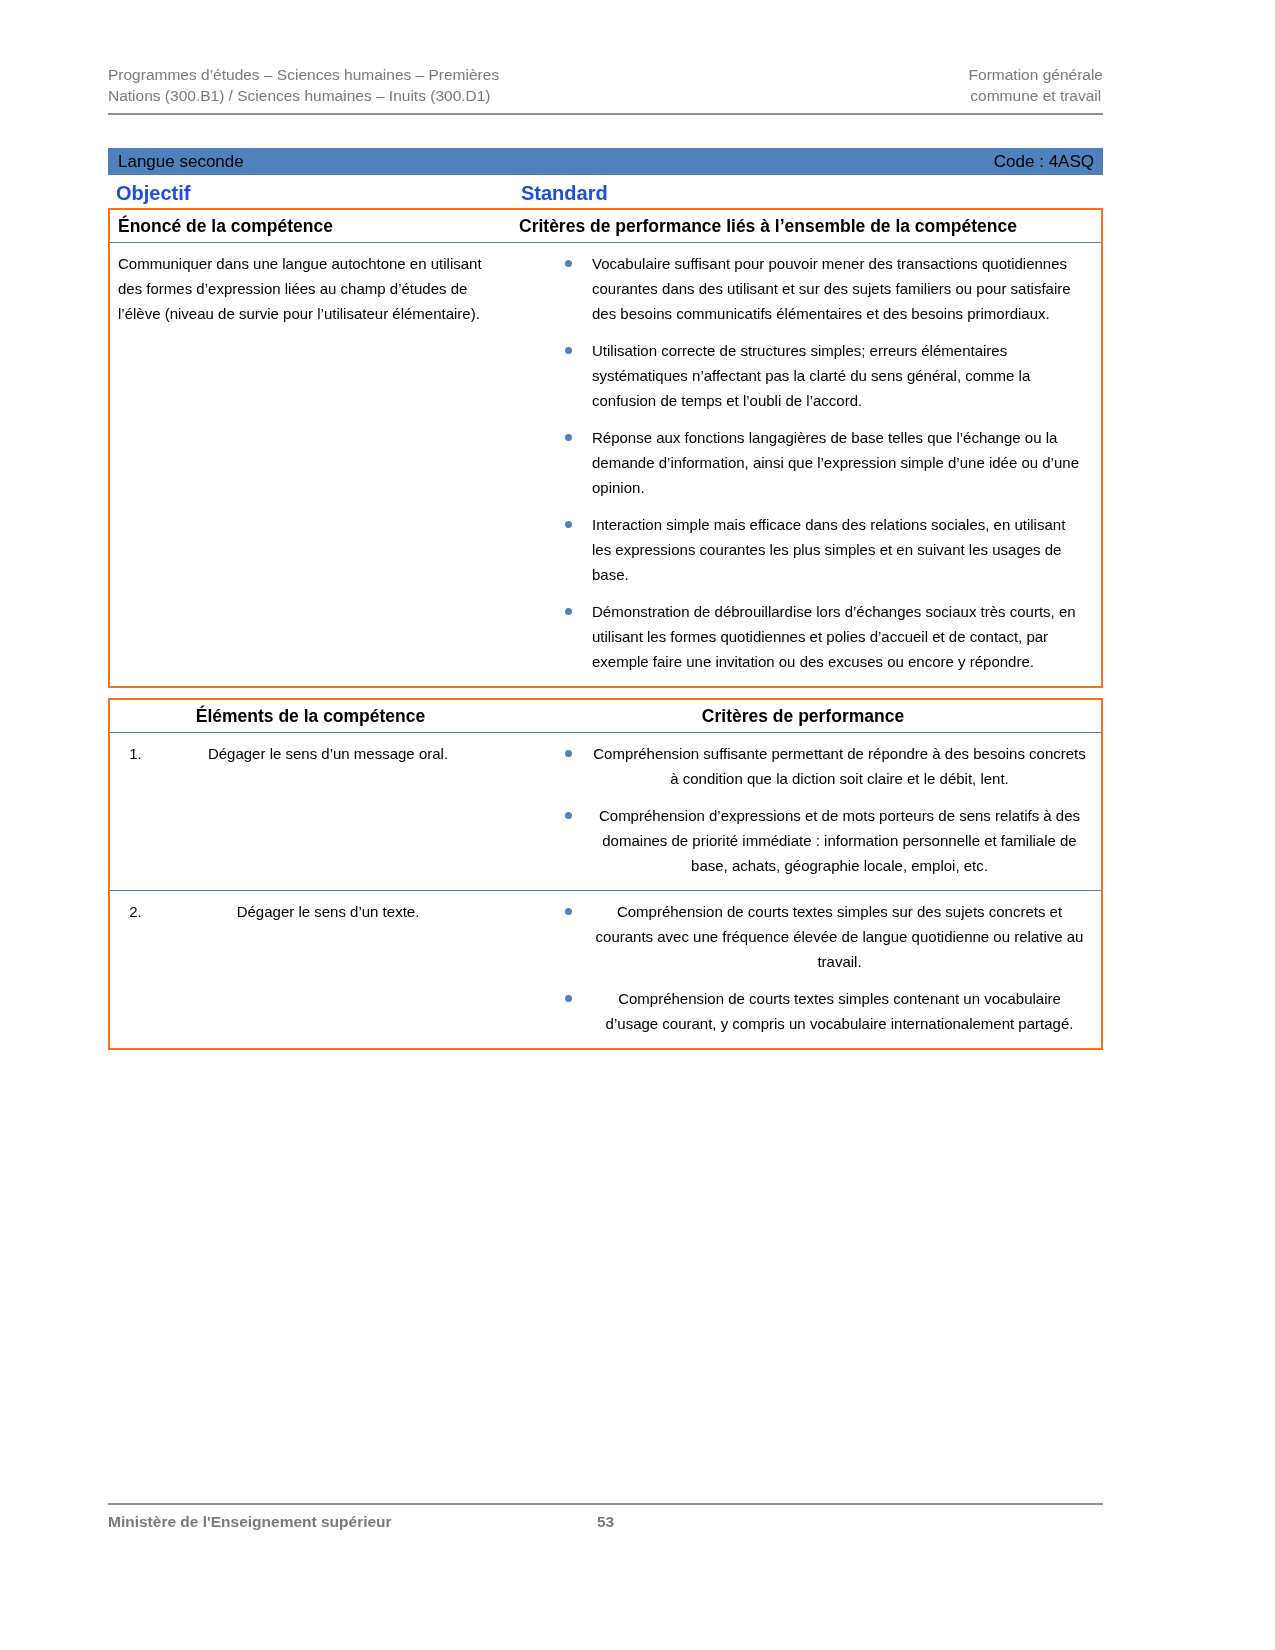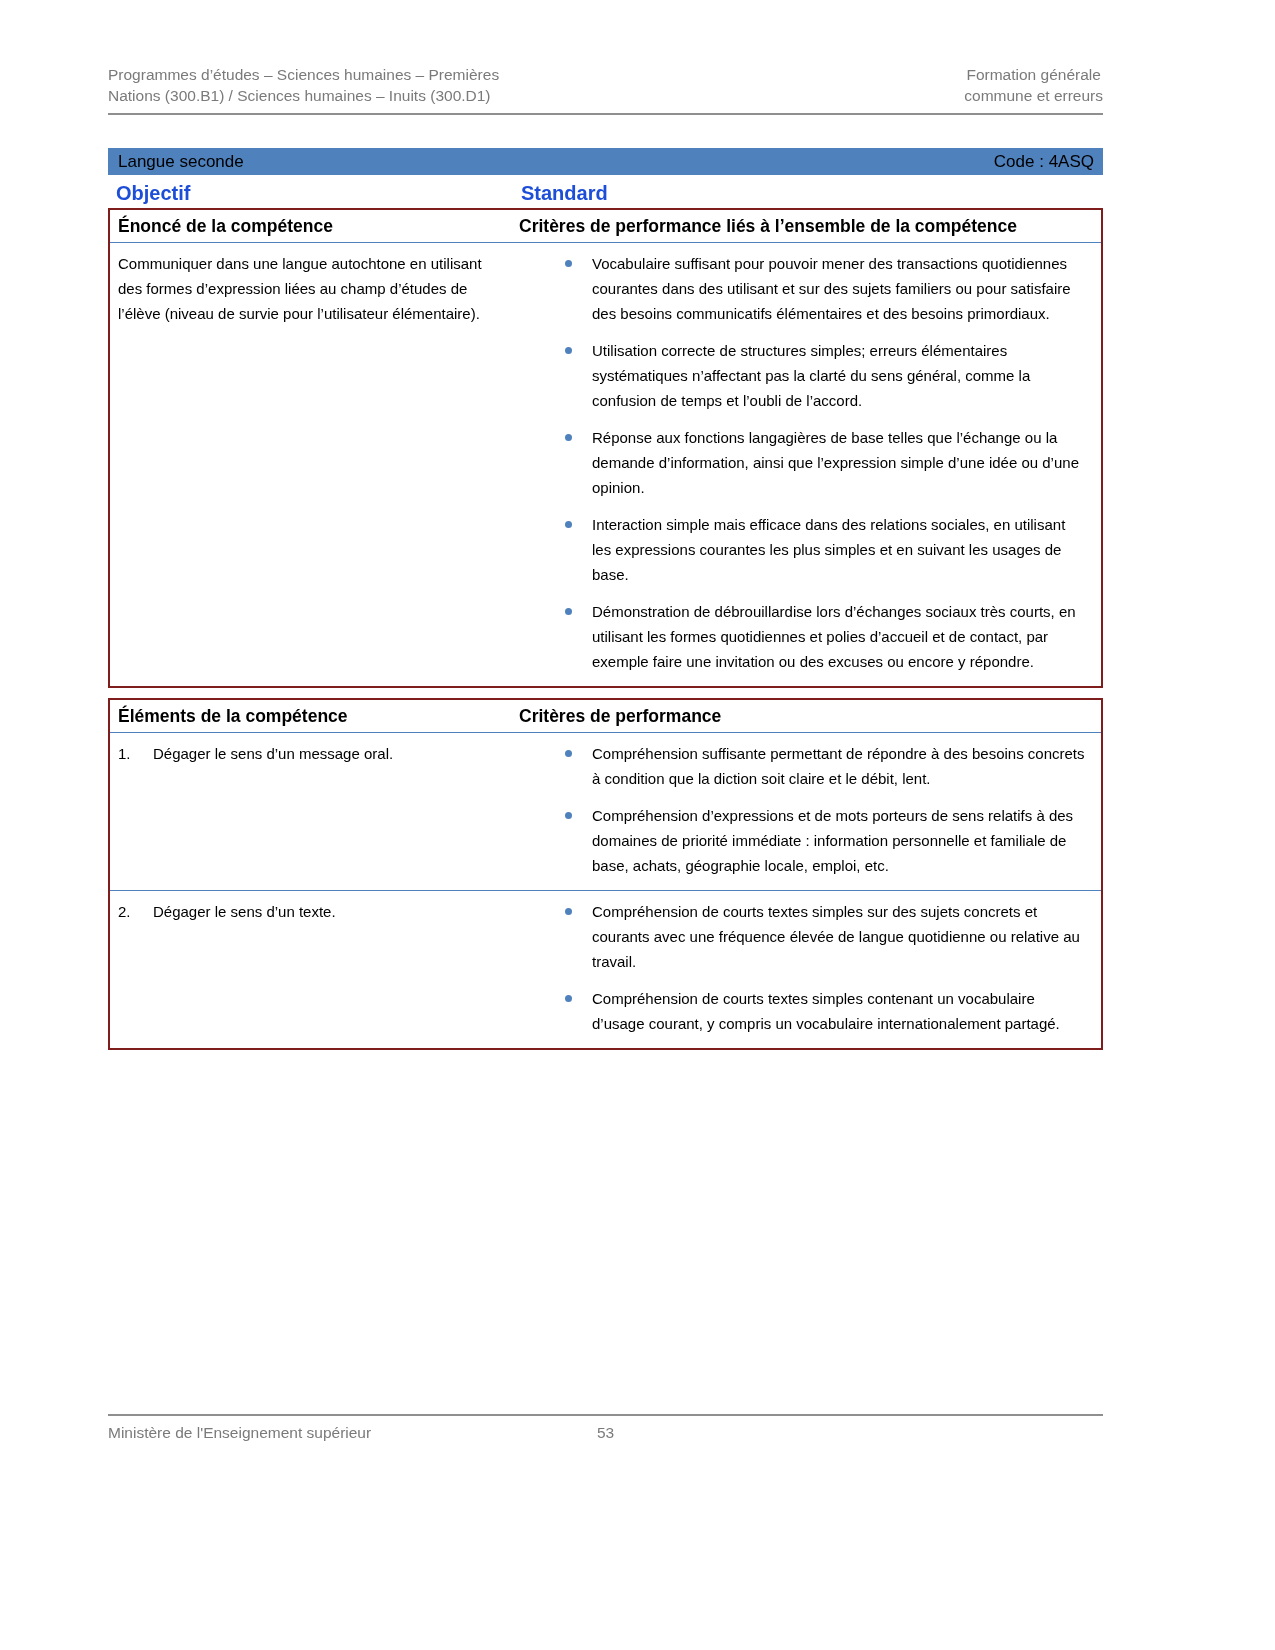--- a/index.html
+++ b/index.html
@@ -23,22 +23,22 @@
   .banner { margin-top:33px; height:27px; background:#4f81bd; color:#000000;
             display:flex; align-items:center; justify-content:space-between;
             padding:0 9px 0 10px; font-size:17px; }
 
   
   .col-heads { display:flex; margin-top:7px; margin-bottom:3px; }
   .col-heads .ch-left { width:413px; flex-shrink:0; padding-left:8px; }
   .col-heads .ch-text { font-size:20px; font-weight:bold; color:#1d4ed8; }
 
   
-  .tbl { border:2px solid #7f1d1d; background:#ffffff; }
-  .tbl2 { margin-top:10px; }
+  .tbl { border:2px solid #f97316; background:#ffffff; }
+  .tbl2 { margin-top:10px;text-align:center; }
   .tbl-row { display:flex; }
   .tbl-head { border-bottom:1px solid #4f81bd; font-weight:bold; font-size:17.5px; line-height:24px; }
   .tbl-head .cell-left, .tbl-head .cell-right { padding-top:4px; padding-bottom:4px; }
   .cell-left { width:409px; flex-shrink:0; padding:0 16px 0 8px; }
   .cell-right { flex:1; padding:0 14px 0 0; }
   .tbl-body { font-size:15px; line-height:25px; padding:8px 0 12px;gap:36px; }
   .tbl-body + .tbl-body { border-top:1px solid #4f81bd; }
 
   
   .crit { display:flex; margin-bottom:12px; }
@@ -46,40 +46,40 @@
   .dot-col { width:37px; flex-shrink:0; padding-left:10px; }
   .dot { display:block; width:7px; height:7px; border-radius:50%; background:#4f81bd; margin-top:9px; }
   .crit-text { flex:1; }
 
   
   .element-cell { display:flex; }
   .el-num { width:35px; flex-shrink:0; }
   .el-text { flex:1; }
 
   
-  .doc-footer { position:absolute; left:108px; width:995px; top:1414px;
-                color:#7a7a7a; font-size:15.5px; line-height:21px; }
+  .doc-footer { position:absolute; left:108px; width:995px; top:1503px;
+                color:#7a7a7a; font-size:15.5px; line-height:21px;font-weight:bold; }
   .footer-rule { border-top:2px solid #8f8f8f; margin-bottom:6px; }
   .footer-line { position:relative; }
   .page-num { position:absolute; left:50%; transform:translateX(-50%); }
 </style>
 </head>
 <body>
 
 <div class="page">
   <div class="content">
 
     <header class="doc-header">
       <div class="header-left">
         <div>Programmes d’études – Sciences humaines – Premières</div>
         <div>Nations (300.B1) / Sciences humaines – Inuits (300.D1)</div>
       </div>
       <div class="header-right">
         <div>Formation générale</div>
-        <div>commune et erreurs</div>
+        <div>commune et travail</div>
       </div>
     </header>
     <div class="header-rule"></div>
 
     <div class="banner">
       <span>Langue seconde</span>
       <span>Code : 4ASQ</span>
     </div>
 
     <div class="col-heads">

